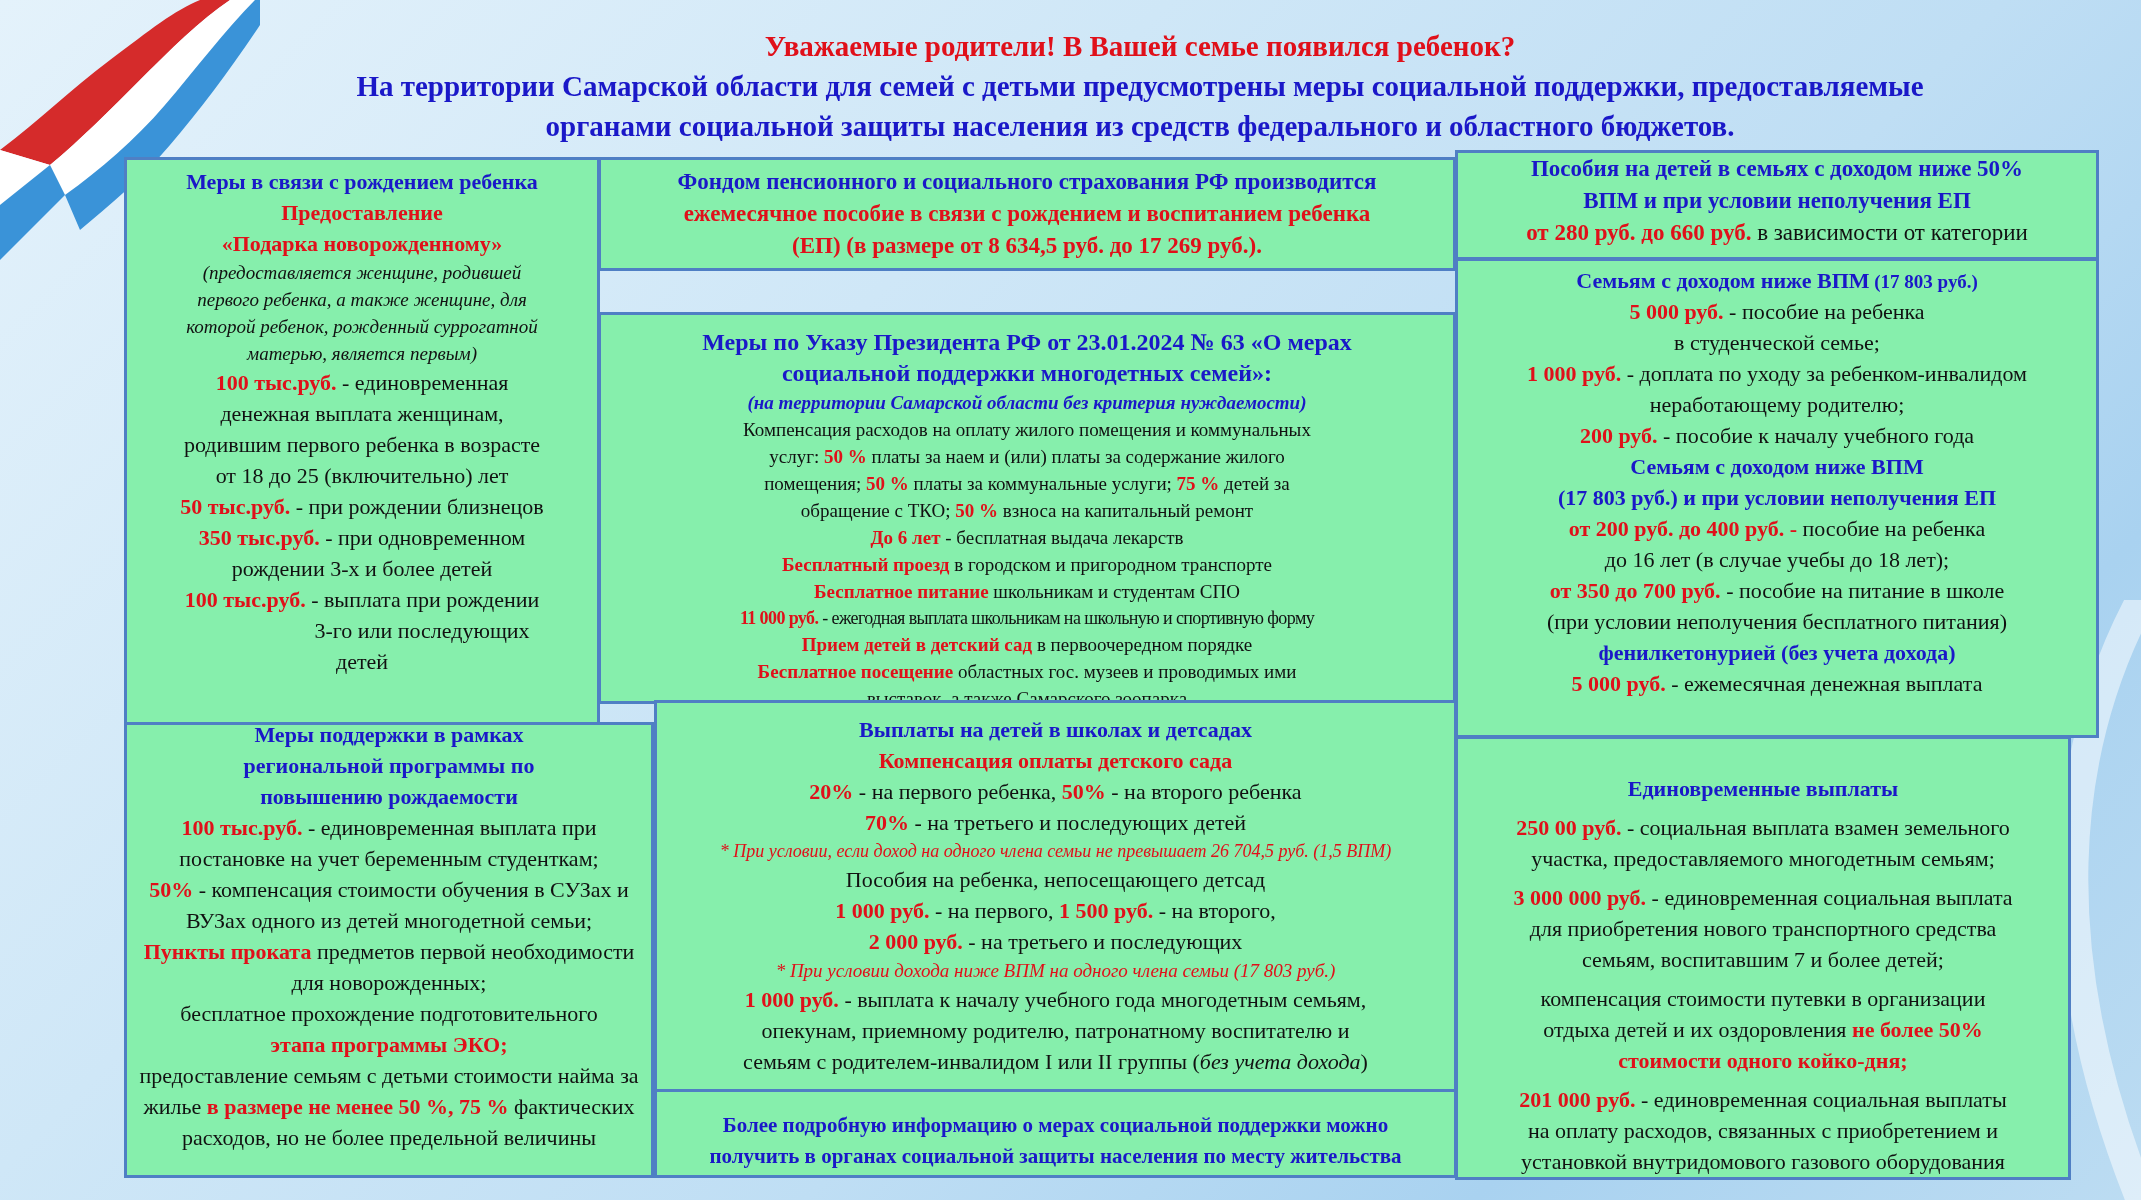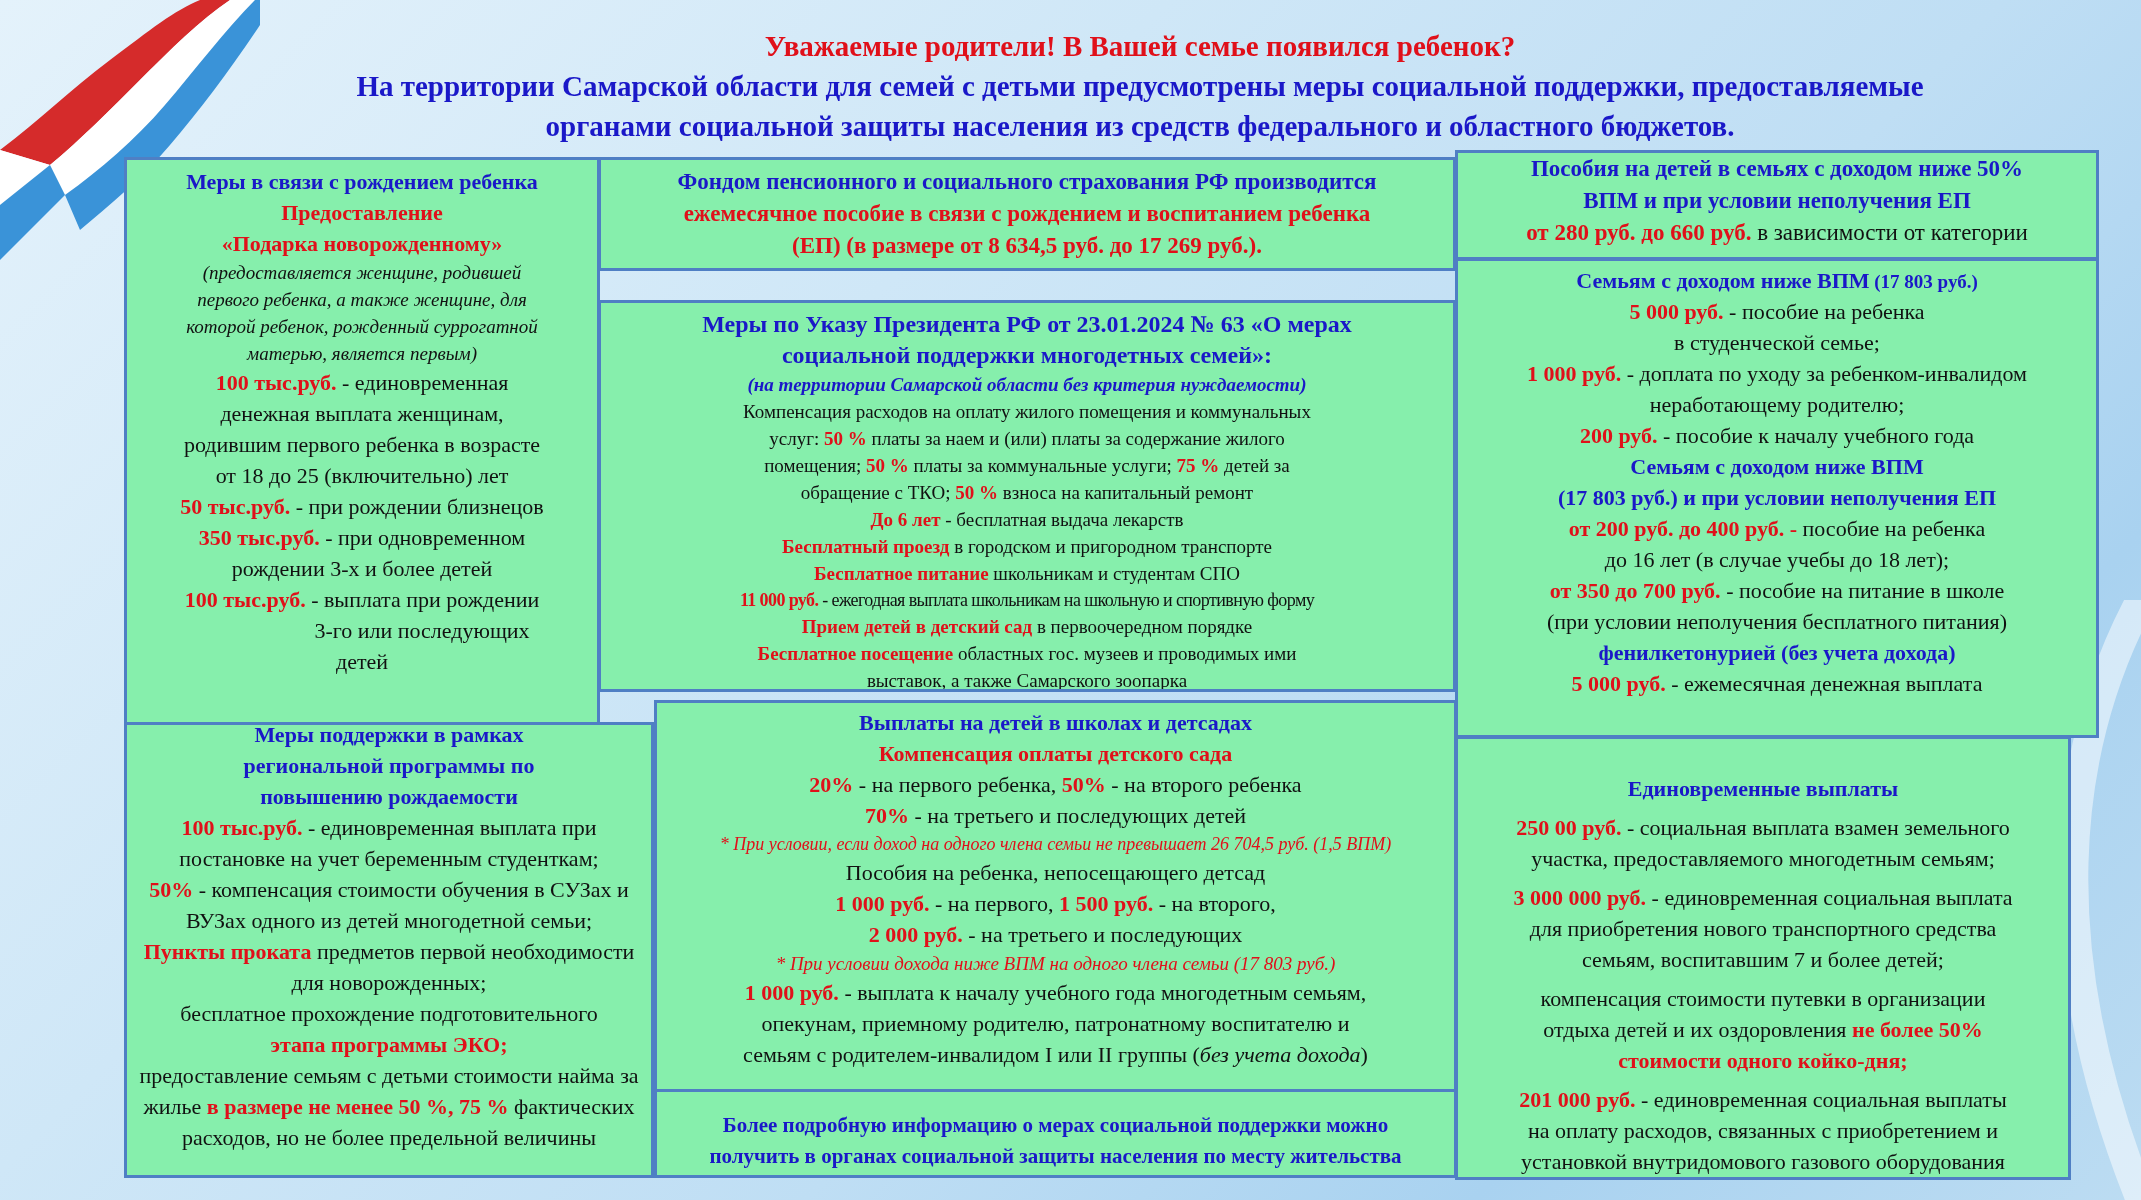--- a/index.html
+++ b/index.html
@@ -26,22 +26,22 @@
   .red { color: #e0101a; font-weight: bold; }
   .red-it { color: #e0101a; font-style: italic; }
   .it { font-style: italic; }
   .sm { font-size: 19px; line-height: 27px; }
   .xs { font-size: 18px; line-height: 26px; }
   .cond { letter-spacing: -0.6px; }
 
   #box-birth { left: 124px; top: 157px; width: 476px; height: 568px; padding-top: 6px; }
   #box-region { left: 124px; top: 722px; width: 530px; height: 456px; padding-top: 0; }
   #box-ep { left: 598px; top: 157px; width: 858px; height: 114px; padding-top: 6px; font-size: 23px; line-height: 32px; }
-  #box-decree { left: 598px; top: 300px; width: 858px; height: 392px; padding-top: 6px; }
-  #box-schools { left: 654px; top: 700px; width: 803px; height: 421px; padding-top: 4px; }
+  #box-decree { left: 598px; top: 312px; width: 858px; height: 392px; padding-top: 12px; }
+  #box-schools { left: 654px; top: 700px; width: 803px; height: 421px; padding-top: 11px; }
   #box-more { left: 654px; top: 1089px; width: 803px; height: 89px; padding-top: 18px; font-size: 21px; line-height: 31px; }
   #box-benefits50 { left: 1455px; top: 150px; width: 644px; height: 110px; padding-top: 0; font-size: 23px; line-height: 32px; }
   #box-vpm { left: 1455px; top: 258px; width: 644px; height: 480px; padding-top: 4px; }
   #box-onetime { left: 1455px; top: 736px; width: 616px; height: 444px; padding-top: 34px; }
 
   .gap8 { height: 8px; }
 </style>
 </head>
 <body>
 

